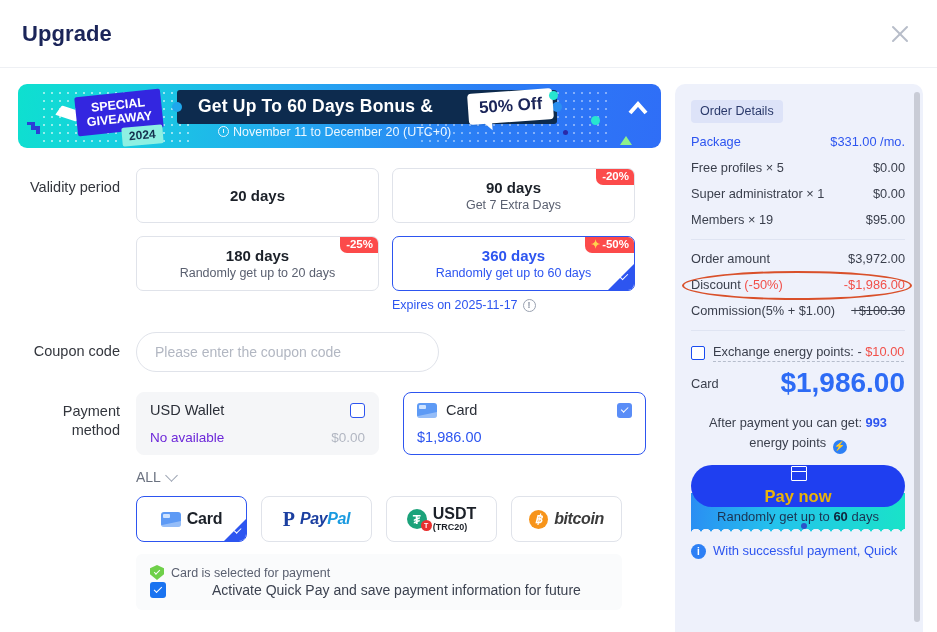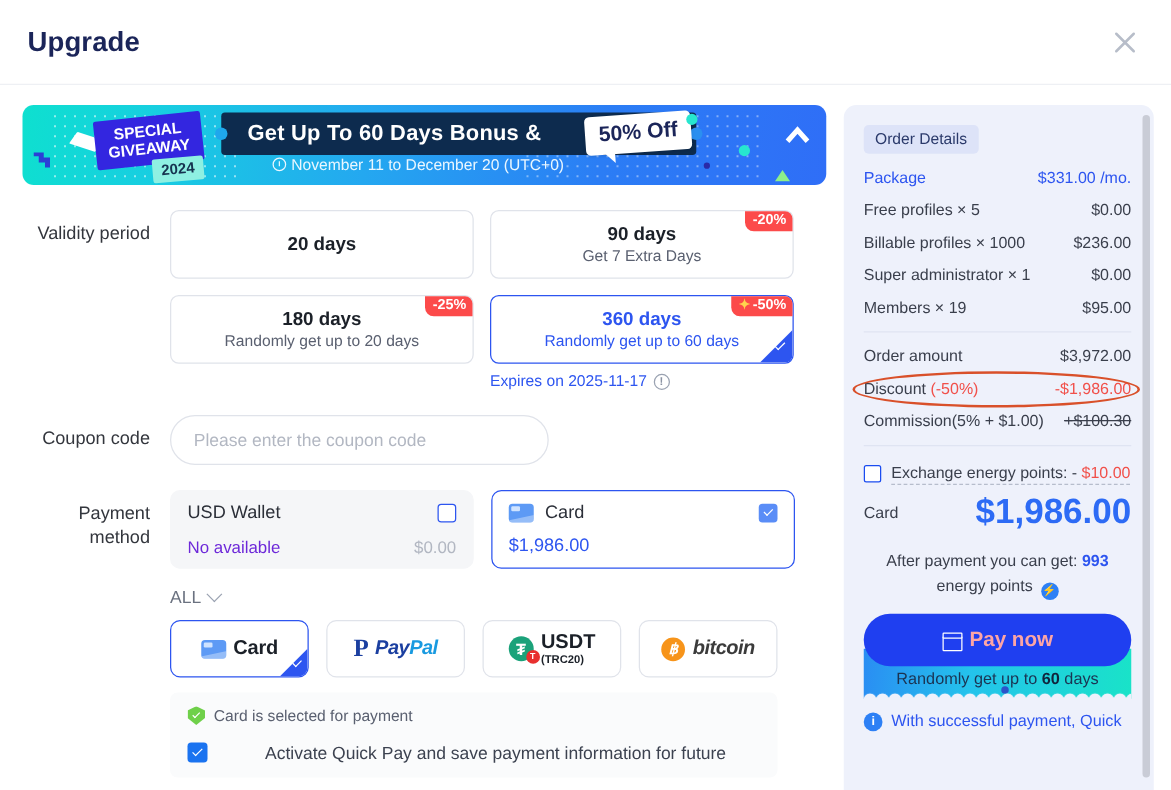--- a/index.html
+++ b/index.html
@@ -191,21 +191,21 @@
   .coupon-input {
     width: 303px; height: 40px;
     border: 1px solid #e0e3ea; border-radius: 20px;
     padding: 0 18px; font-size: 14px; color: #33363d;
     outline: none; background:#fff;
     font-family: "Liberation Sans", sans-serif;
   }
   .coupon-input::placeholder { color: #b2b7c2; }
 
   
-  .paymethod-grid { display: flex; gap: 14px; }
+  .paymethod-grid { display: flex; gap: 24px; }
   .pm-card {
     width: 243px; height: 63px;
     border-radius: 8px; padding: 9px 13px;
     display: flex; flex-direction: column; justify-content: space-between;
     cursor: pointer;
   }
   .pm-card.wallet { background: #f5f6f8; border: 1px solid #f5f6f8; }
   .pm-card.card   { background: #fff; border: 1.6px solid #2d55f0; }
   .pm-top { display:flex; align-items:center; justify-content: space-between; }
   .pm-name { font-size: 14.5px; color: #2b2f38; display:flex; align-items:center; gap:9px;}
@@ -267,21 +267,21 @@
     display:flex;align-items:center;justify-content:center;font-size:12px;font-weight:800;font-style:italic;}
   .btc-txt{font-size:16px;font-weight:800;font-style:italic;color:#3b3b3b;letter-spacing:-.4px;}
 
   
   .notes {
     margin-top: 12px; margin-left: 0;
     width: 486px; background:#fafbfc;
     border-radius:6px; padding: 11px 14px 12px 14px;
   }
   .note-line { display:flex; align-items:center; gap:7px; }
-  .note-line + .note-line { margin-top: 14px; gap: 46px; }
+  .note-line + .note-line { margin-top: 2px; gap: 46px; }
   .note-txt-sm { font-size: 12.5px; color:#5a6070; }
   .note-txt-md { font-size: 14px; color:#3c4250; }
   .shield {
     width:14px;height:15px;background:#6fd04a;position:relative;
     clip-path: polygon(50% 0, 100% 22%, 100% 62%, 50% 100%, 0 62%, 0 22%);
     display:flex;align-items:center;justify-content:center;
   }
   .shield i{width:6px;height:3px;border-left:1.5px solid #fff;border-bottom:1.5px solid #fff;
     transform:rotate(-45deg);margin-top:-2px;}
   .cb-blue {
@@ -344,26 +344,26 @@
     font-size: 12.8px; color:#3a3f4c; line-height: 1.55;
   }
   .after-pay .num { color:#2d55f0; font-weight:700; }
   .energy-bolt {
     display:inline-flex; align-items:center; justify-content:center;
     width:14px;height:14px;border-radius:50%;background:#2d80f5;color:#fff;
     font-size:9px; vertical-align:-2px; margin-left:3px;
   }
   .pay-btn {
     margin-top: 11px; width: 100%; height: 42px;
-    background: #1f3ff0; color:#fca5a5;
+    background: #1f3ff0; color:#eab308;
     border:none; border-radius: 21px;
     font-size: 16.5px; font-weight:700;
     display:flex; align-items:center; justify-content:center; gap:8px;
     cursor:pointer; font-family:"Liberation Sans", sans-serif;
-    position: relative; z-index: 2;
+    position: relative; z-index: 2; flex-direction: column;
   }
   .gift { width:14px;height:13px; position:relative; }
   .gift:before{content:"";position:absolute;left:0;top:3px;width:14px;height:10px;
     border:1.6px solid #fff;border-radius:1px;}
   .gift:after{content:"";position:absolute;left:0;top:0px;width:14px;height:3.5px;
     border:1.6px solid #fff;border-radius:1px;background:#1f3ff0;}
   .random-strip {
     margin-top: -14px;
     height: 40px; position: relative;
     background: linear-gradient(95deg,#2a8df3 0%, #24c3ec 40%, #19e3c8 100%);
@@ -594,24 +594,20 @@
 
       <div class="ord-line pkg">
         <span class="k">Package</span>
         <span class="v">$331.00 /mo.</span>
       </div>
       <div class="ord-line">
         <span class="k">Free profiles × 5</span>
         <span class="v">$0.00</span>
       </div>
       <div class="ord-line">
-        <span class="k">Billable profiles × 1000</span>
-        <span class="v">$236.00</span>
-      </div>
-      <div class="ord-line">
         <span class="k">Super administrator × 1</span>
         <span class="v">$0.00</span>
       </div>
       <div class="ord-line">
         <span class="k">Members × 19</span>
         <span class="v">$95.00</span>
       </div>
 
       <div class="ord-sep"></div>
 

